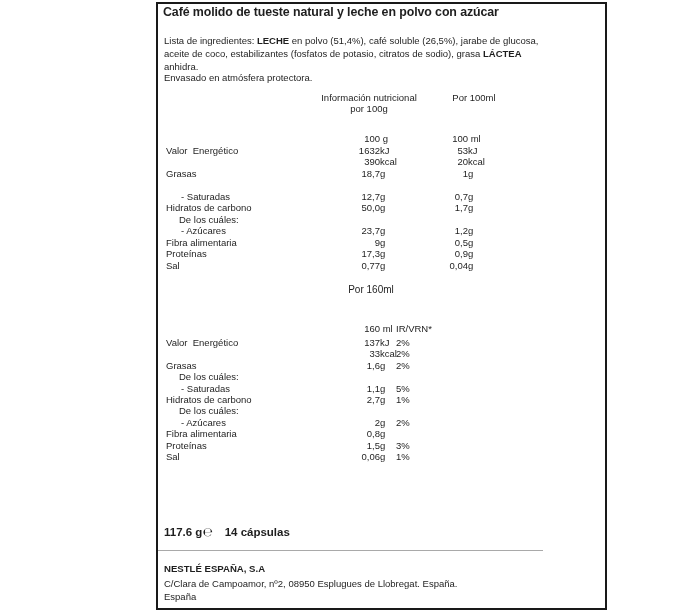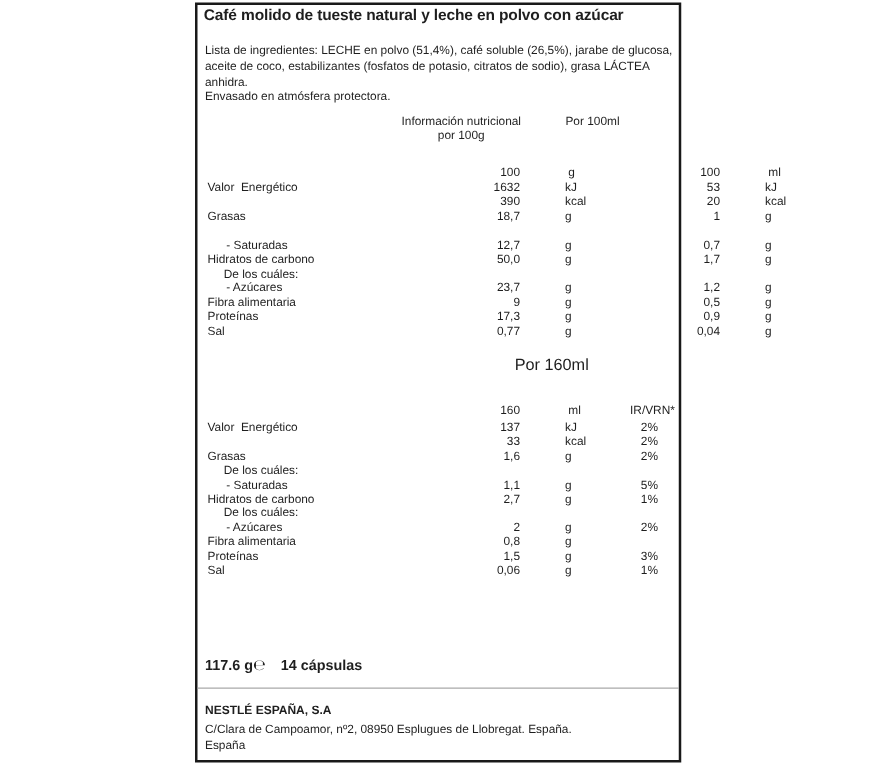--- a/index.html
+++ b/index.html
@@ -3,53 +3,53 @@
 <meta charset="utf-8">
 <style>
   html,body{margin:0;padding:0;background:#fff;}
   body{
     width:700px;height:614px;position:relative;overflow:hidden;
     font-family:"Liberation Sans","DejaVu Sans",sans-serif;
     color:#1e1e1e;
     -webkit-font-smoothing:antialiased;
   }
   .label-box{
-    position:absolute;left:156px;top:2px;width:389px;height:608px;
+    position:absolute;left:156px;top:2px;width:451px;height:608px;
     border:2px solid #191919;box-sizing:border-box;background:#fff;
   }
   .abs{position:absolute;}
   .title{
     left:5px;top:1px;width:378px;
     font-size:12.4px;font-weight:bold;letter-spacing:-0.1px;white-space:nowrap;
   }
   .ingredients{
     left:6px;top:20px;width:377px;
     font-size:9.5px;line-height:13px;
   }
-  .b{font-weight:normal;text-align:center;}
+  .b{font-weight:bold;text-align:center;}
   .envasado{left:6px;top:58px;width:370px;font-size:9.5px;}
   .nut-head-center{left:111px;top:88px;width:200px;text-align:center;font-size:9.5px;line-height:11px;}
   .nut-head-right{left:266px;top:88px;width:100px;text-align:center;font-size:9.5px;}
-  .nut160-title{left:113px;top:280px;width:200px;text-align:right;font-size:13px;}
+  .nut160-title{left:113px;top:280px;width:200px;text-align:center;font-size:10px;}
   .rows100{left:0;top:129px;width:385px;}
   .rows160{left:0;top:319px;width:385px;}
   .nrow{
     display:grid;height:11.5px;line-height:11.3px;font-size:9.5px;
-    padding-left:8px;white-space:nowrap;gap:36px;
+    padding-left:8px;white-space:nowrap;
   }
   .rows160 .nrow{height:11.4px;line-height:11.2px;}
   .rows160 .nrow.hdr160{margin-bottom:2.6px;}
   .g100{grid-template-columns:150px 64px 26px 62px 30px;}
   .g160{grid-template-columns:150px 64px 16px 31px;}
   .c-label{overflow:visible;}
   .ind1{padding-left:13px;}
   .ind2{padding-left:15px;}
   .c-num{text-align:right;}
   .c-unit{text-align:left;}
-  .c-ir{text-align:center;}
+  .c-ir{text-align:left;}
   .storage{left:6px;top:499px;width:370px;font-size:9.5px;}
   .weight-line{left:6px;top:521px;font-size:11.5px;font-weight:bold;}
   .esign{font-family:"DejaVu Sans",sans-serif;font-weight:normal;font-size:12px;}
   .capsules{margin-left:12px;}
   .divider{left:0px;top:546px;width:385px;height:1px;background:#a9a9a9;}
   .company{left:6px;top:559px;font-size:9.6px;font-weight:bold;}
   .addr{left:6px;top:573px;width:372px;font-size:9.5px;line-height:13px;}
 </style>
 </head>
 <body>

